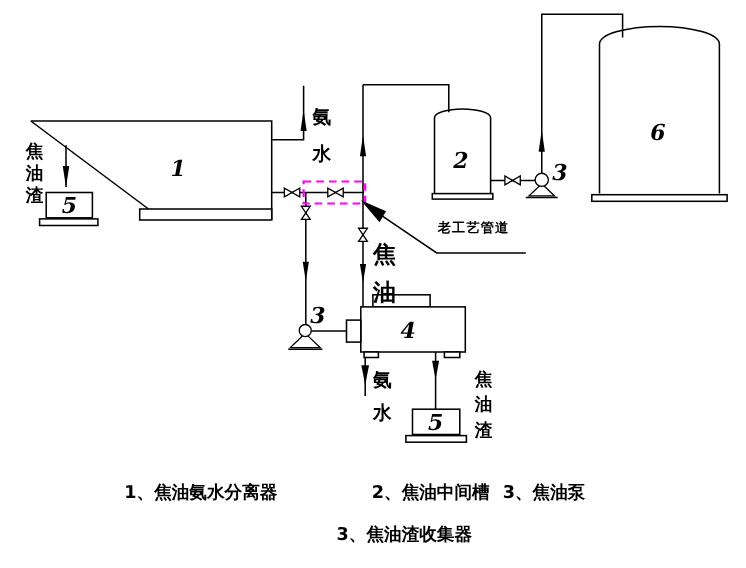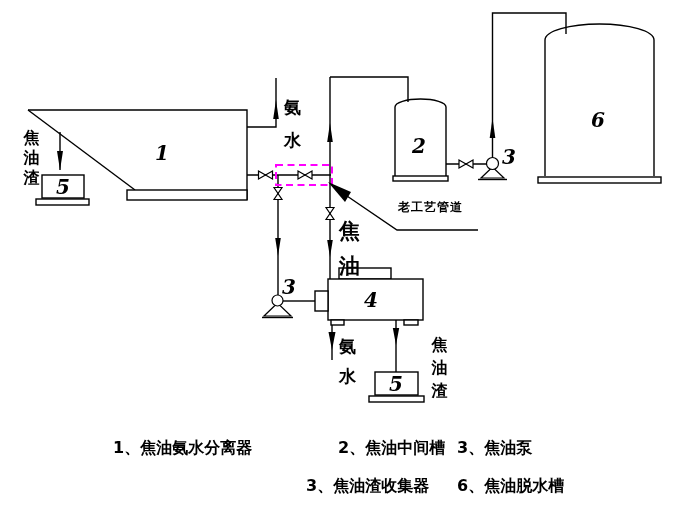--- a/index.html
+++ b/index.html
@@ -118,15 +118,14 @@
   <div class="vlabel v-residue-left">焦油渣</div>
   <div class="vlabel v-tar">焦油</div>
   <div class="vlabel v-ammonia-bottom">氨水</div>
   <div class="vlabel v-residue-bottom">焦油渣</div>
   <div class="hlabel old-pipe-label">老工艺管道</div>
 
   <div class="legend-item" style="left:113px;top:438px;">1、焦油氨水分离器</div>
   <div class="legend-item" style="left:306px;top:438px;margin-left:32px;">2、焦油中间槽</div>
   <div class="legend-item" style="left:457px;top:438px;text-align:center;">3、焦油泵</div>
   <div class="legend-item" style="left:306px;top:476px;">3、焦油渣收集器</div>
-  <div class="legend-item" style="left:457px;top:476px;">6、焦油脱水槽</div>
 
 </div>
 
 </body></html>

